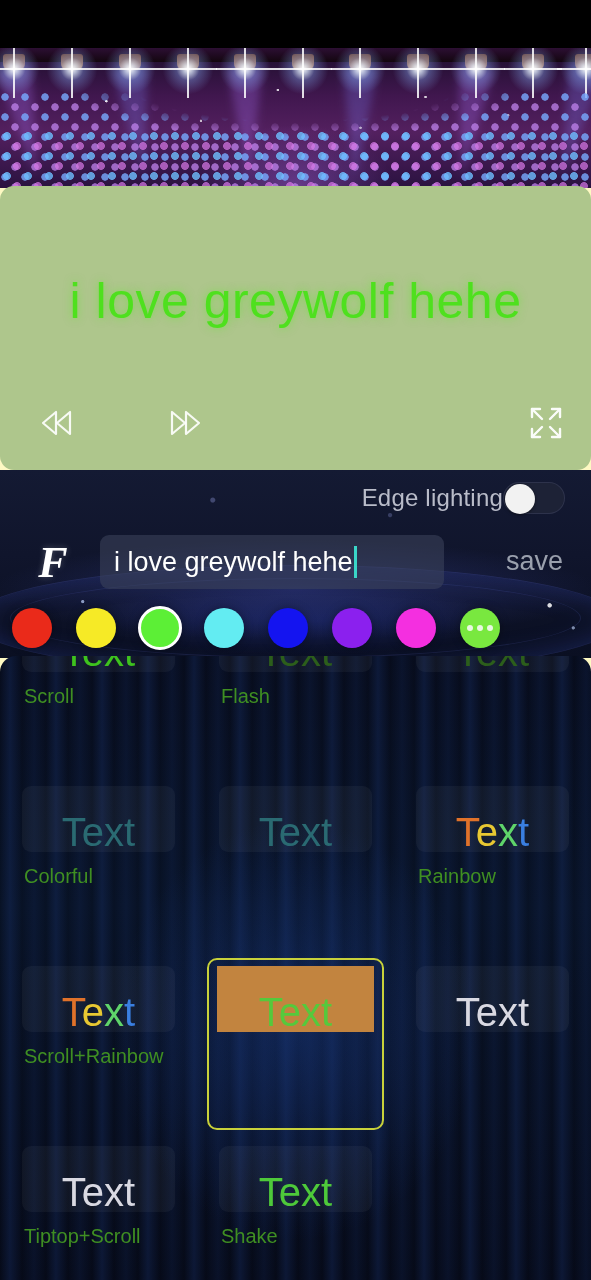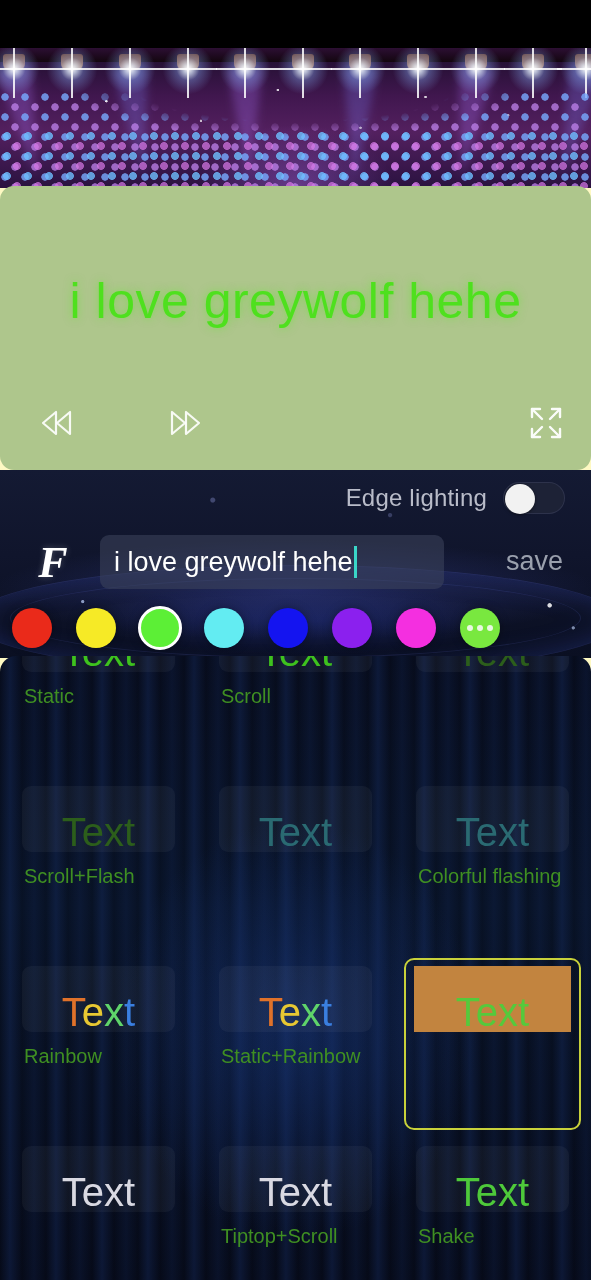--- a/index.html
+++ b/index.html
@@ -151,21 +151,21 @@
       radial-gradient(circle at 6% 78%, rgba(255,255,255,.85) 1.6px, transparent 2.4px),
       radial-gradient(circle at 14% 70%, rgba(190,210,255,.7) 1.2px, transparent 2px),
       radial-gradient(circle at 3% 86%, rgba(255,255,255,.55) 1.1px, transparent 1.8px),
       radial-gradient(circle at 93% 72%, rgba(255,255,255,.85) 1.8px, transparent 2.6px),
       radial-gradient(circle at 97% 84%, rgba(200,220,255,.6) 1.2px, transparent 2px),
       radial-gradient(circle at 36% 16%, rgba(150,160,230,.35) 2px, transparent 3px),
       radial-gradient(circle at 66% 24%, rgba(150,160,230,.28) 1.6px, transparent 2.6px);
   }
   .edge-row {
     position: absolute; right: 26px; top: 12px;
-    display: flex; align-items: center; gap: 16px;
+    display: flex; align-items: center; 
   }
   .edge-label {
     font-size: 24px; color: #b9bcc9; letter-spacing: .2px;
   }
   .toggle {
     position: relative; width: 62px; height: 32px;
     border-radius: 16px;
     background: #1d2236;
     border: 1px solid rgba(120,130,170,0.18);
   }
@@ -438,75 +438,67 @@
       </div>
   </div>
 
   <div class="effects">
     <div class="eff-grid" id="eff-grid">
         <div class="eff-cell">
           <div class="eff-box-wrap">
             <div class="eff-box">
               <div class="eff-word" style="color: rgb(62, 194, 30);">Text</div>
             </div>
-            <div class="eff-label">Static</div>
-          </div>
-        </div>
-        <div class="eff-cell">
-          <div class="eff-box-wrap">
-            <div class="eff-box">
-              <div class="eff-word" style="color: rgb(62, 194, 30);">Text</div>
-            </div>
             <div class="eff-label">Scroll</div>
           </div>
         </div>
         <div class="eff-cell">
           <div class="eff-box-wrap">
             <div class="eff-box">
               <div class="eff-word" style="color: rgb(44, 94, 27);">Text</div>
             </div>
+            <div class="eff-label">Flash</div>
           </div>
         </div>
         <div class="eff-cell">
           <div class="eff-box-wrap">
             <div class="eff-box">
               <div class="eff-word" style="color: rgb(44, 94, 27);">Text</div>
             </div>
-            <div class="eff-label">Scroll+Flash</div>
           </div>
         </div>
         <div class="eff-cell">
           <div class="eff-box-wrap">
             <div class="eff-box">
               <div class="eff-word" style="color: rgb(42, 106, 114);">Text</div>
             </div>
+            <div class="eff-label">Colorful</div>
           </div>
         </div>
         <div class="eff-cell">
           <div class="eff-box-wrap">
             <div class="eff-box">
               <div class="eff-word" style="color: rgb(42, 106, 114);">Text</div>
             </div>
-            <div class="eff-label">Colorful flashing</div>
           </div>
         </div>
         <div class="eff-cell">
           <div class="eff-box-wrap">
             <div class="eff-box">
               <div class="eff-word rb"><span>T</span><span>e</span><span>x</span><span>t</span></div>
             </div>
             <div class="eff-label">Rainbow</div>
           </div>
         </div>
         <div class="eff-cell">
           <div class="eff-box-wrap">
             <div class="eff-box">
               <div class="eff-word rb"><span>T</span><span>e</span><span>x</span><span>t</span></div>
             </div>
-            <div class="eff-label">Static+Rainbow</div>
+            <div class="eff-label">Scroll+Rainbow</div>
           </div>
         </div>
         <div class="eff-cell selected">
           <div class="eff-box-wrap">
             <div class="eff-box coolbg">
               <div class="eff-word" style="color: rgb(85, 201, 60);">Text</div>
             </div>
           </div>
         </div>
         <div class="eff-cell">

